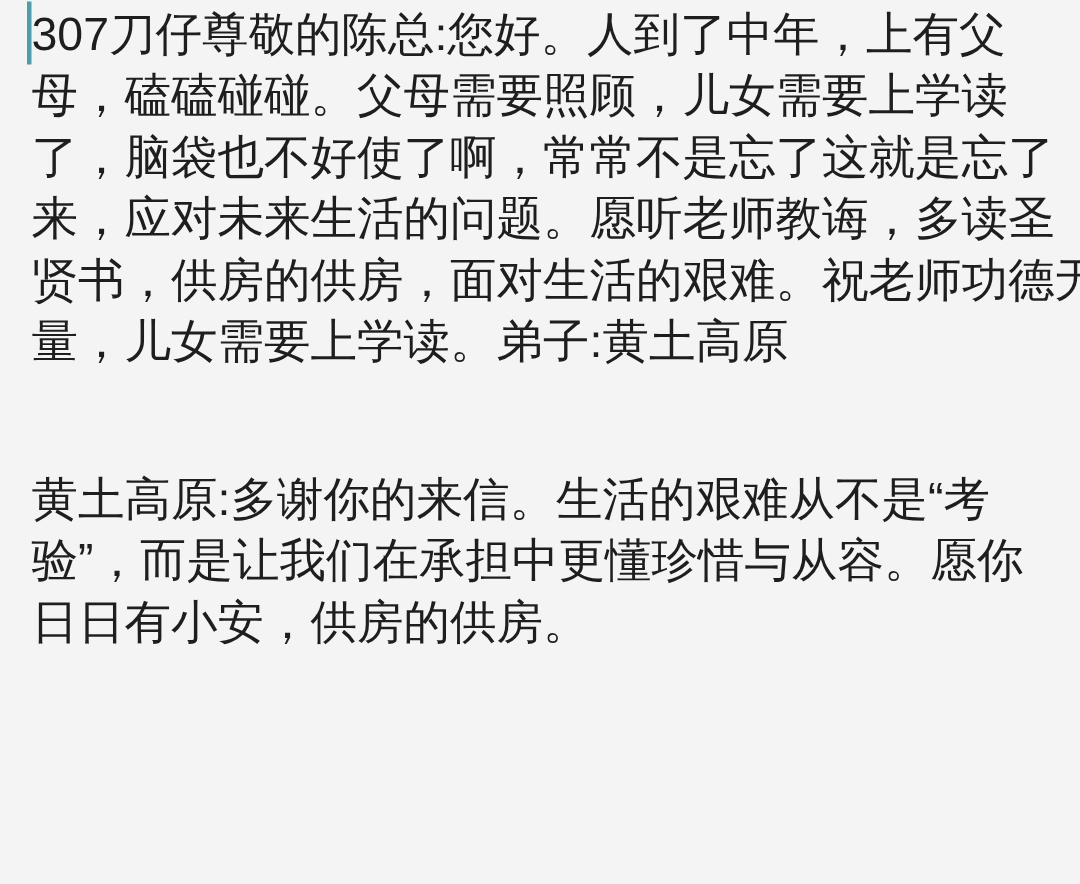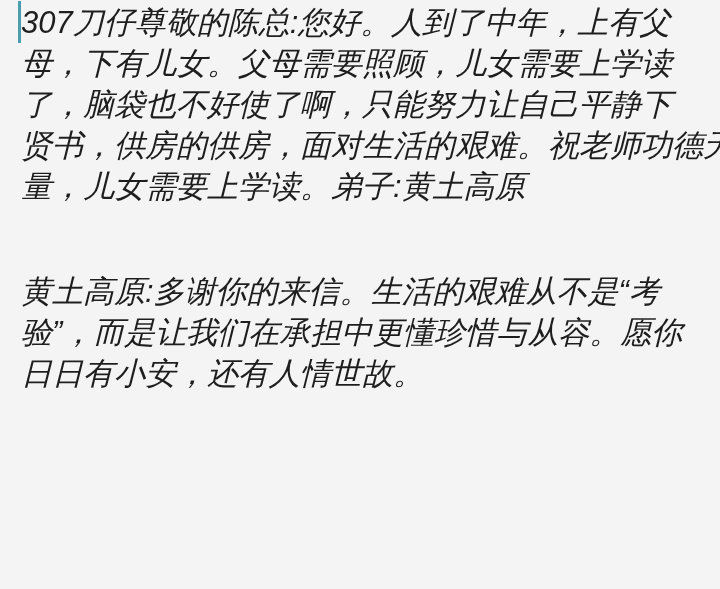--- a/index.html
+++ b/index.html
@@ -25,45 +25,45 @@
     top: 1px;
     width: 3px;
     height: 42px;
     background: #4a9eae;
   }
   .content {
     padding: 2px 32px 0 21px;
     font-size: 31px;
     line-height: 41px;
     font-weight: 400;
-    font-style: italic;
   }
   .para {
     margin: 0;
   }
   .para-2 {
     margin-top: 64px;
   }
   .line {
     display: block;
     white-space: nowrap;
   }
 </style>
 </head>
 <body>
 
 <div class="page">
   <span class="caret"></span>
   <div class="content">
     <div class="para">
       <span class="line">307刀仔尊敬的陈总:您好。人到了中年，上有父</span>
-      <span class="line">母，下有儿女。父母需要照顾，儿女需要上学读</span>
-      <span class="line">了，脑袋也不好使了啊，只能努力让自己平静下</span>
+      <span class="line">母，磕磕碰碰。父母需要照顾，儿女需要上学读</span>
+      <span class="line">了，脑袋也不好使了啊，常常不是忘了这就是忘了</span>
+      <span class="line">来，应对未来生活的问题。愿听老师教诲，多读圣</span>
       <span class="line">贤书，供房的供房，面对生活的艰难。祝老师功德无</span>
       <span class="line">量，儿女需要上学读。弟子:黄土高原</span>
     </div>
     <div class="para para-2">
       <span class="line">黄土高原:多谢你的来信。生活的艰难从不是“考</span>
       <span class="line">验”，而是让我们在承担中更懂珍惜与从容。愿你</span>
-      <span class="line">日日有小安，还有人情世故。</span>
+      <span class="line">日日有小安，供房的供房。</span>
     </div>
   </div>
 </div>
 
 </body></html>

